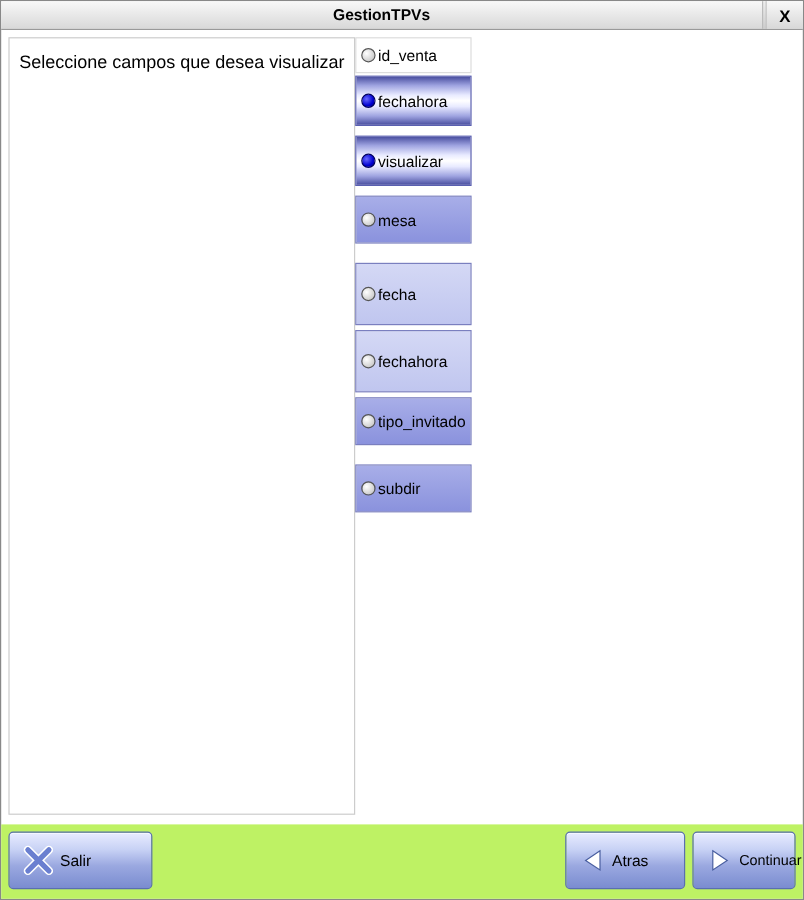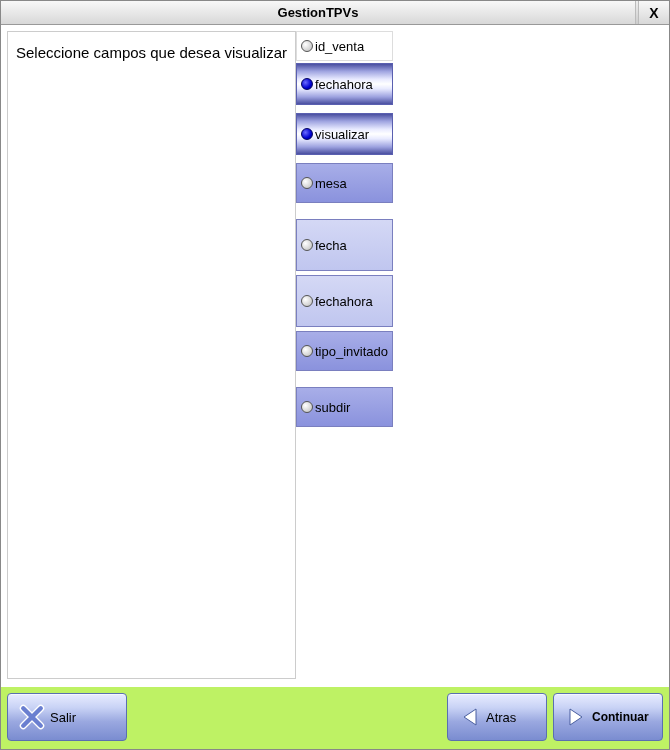--- a/index.html
+++ b/index.html
@@ -136,21 +136,21 @@
     background: linear-gradient(to bottom,
       #e8ecff 0%,
       #c8d2f5 30%,
       #9aa8e0 60%,
       #7a8cd0 100%);
     cursor: pointer;
     box-shadow: inset 0 1px 0 rgba(255,255,255,0.6);
   }
   .btn-salir { width: 120px; }
   .btn-atras { width: 100px; }
-  .btn-cont { width: 110px; font-size:12px;font-weight:bold; }
+  .btn-cont { width: 86px; font-size:12px; }
   .icon-x {
     width: 28px; height: 28px;
     display:flex;align-items:center;justify-content:center;
   }
   .icon-x svg { width:28px;height:28px; }
   .icon-arrow {
     width: 24px; height: 24px;
     display:flex;align-items:center;justify-content:center;
   }
   .icon-arrow svg { width:24px;height:24px; }

